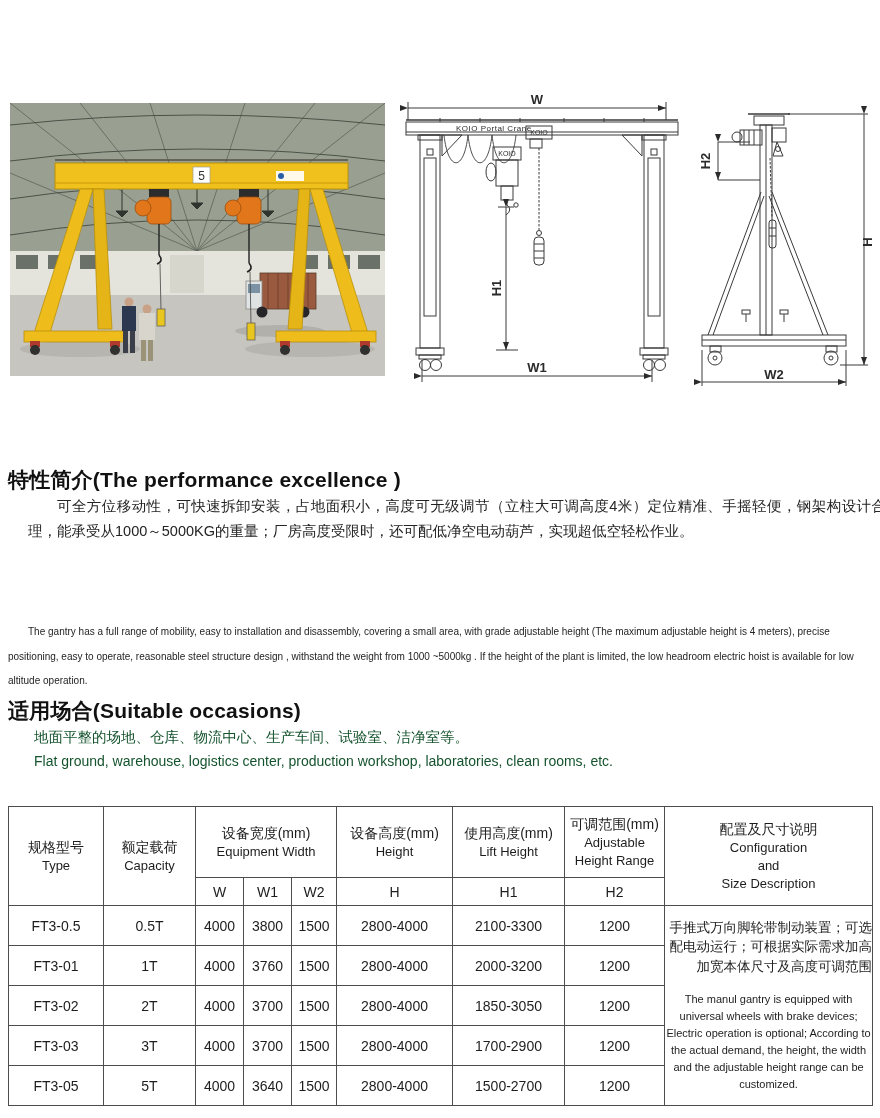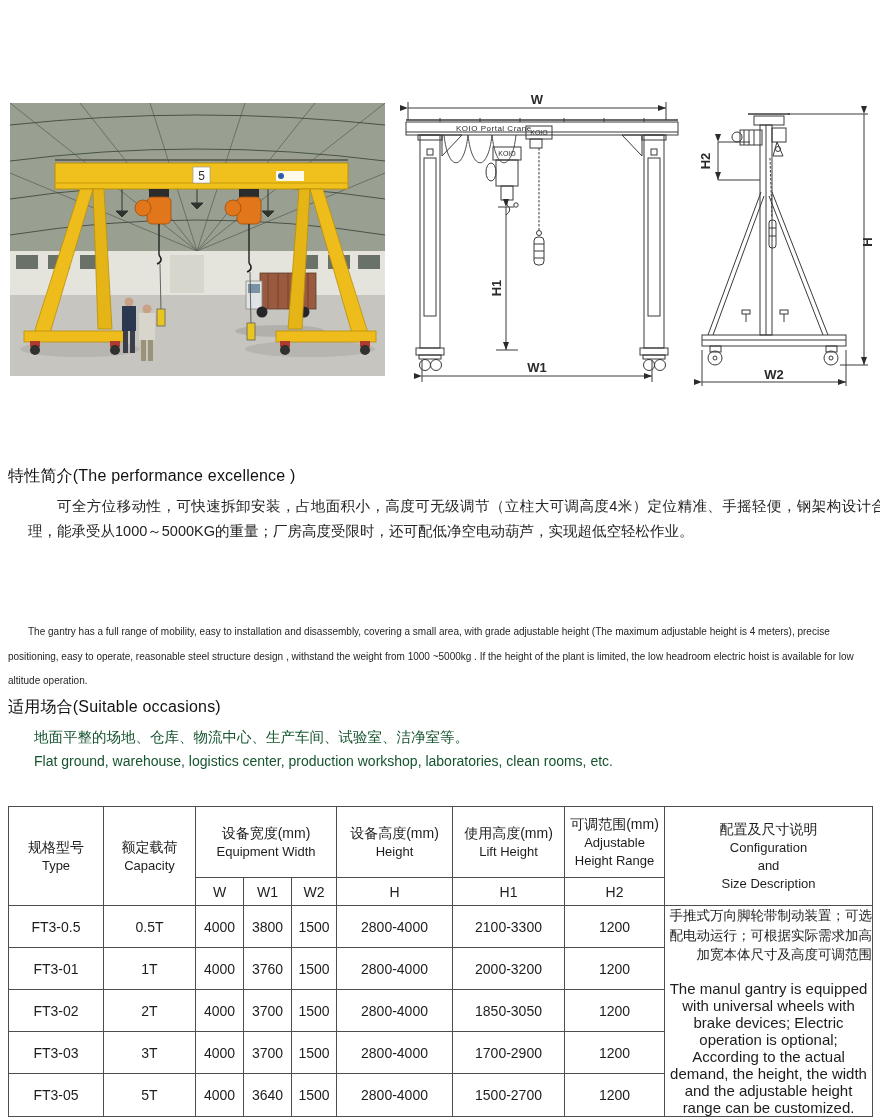--- a/index.html
+++ b/index.html
@@ -10,21 +10,21 @@
     color:#1f1f1f; overflow:hidden;
   }
   .abs { position:absolute; }
 
   
   .photo-box { left:10px; top:103px; width:375px; height:273px; }
   .front-view { left:398px; top:92px; width:288px; height:298px; }
   .side-view  { left:688px; top:92px; width:186px; height:302px; }
 
   
-  .sec-title { left:8px; font-size:16px; font-weight:normal; color:#111; letter-spacing:.2px; }
+  .sec-title { left:8px; font-size:21px; font-weight:bold; color:#111; letter-spacing:.2px; }
   .perf-title { top:466px; }
   .perf-cn { left:8px; top:494px; width:858px; font-size:14.5px; line-height:25px;
              text-indent:2em; text-align:justify; color:#242424;margin-left:20px; }
   .perf-en { left:8px; top:580px; width:858px; font-size:10px; line-height:24.5px;
              text-indent:2em; color:#242424;margin-top:40px; }
   .occ-title { top:697px; }
   .occ-cn { left:34px; top:728px; font-size:14.5px; color:#14532d; }
   .occ-en { left:34px; top:753px; font-size:14px; color:#14532d; }
 
   
@@ -32,21 +32,21 @@
   table.spec { width:864px; border-collapse:collapse; table-layout:fixed; }
   table.spec td { border:1px solid #4d4d4d; text-align:center; vertical-align:middle;
                   font-size:14px; color:#1d1d1d; padding:0; }
   tr.hrow1 td { height:71px; }
   tr.hrow2 td { height:28px; }
   tr.drow td { height:40px; }
   .hl { display:block; font-size:14px; line-height:19px; }
   .hl-en { display:block; font-size:13px; line-height:18px; }
   td.cfg-cell { text-align:left; vertical-align:top; padding:6px 8px 4px 9px; }
   .cfg-cn { font-size:13.5px; line-height:19.5px; color:#1d1d1d;text-align:right; }
-  .cfg-en { font-size:15px; line-height:17px; color:#1d1d1d; margin-top:15px; }
+  .cfg-en { font-size:11px; line-height:17px; color:#1d1d1d; margin-top:15px; }
 
   svg text { font-family:"Liberation Sans","DejaVu Sans",sans-serif; }
   .dim-label { font-size:13px; fill:#2b2b2b; }
 </style>
 </head>
 <body>
 
 <div class="abs photo-box">
   <svg width="375" height="273" viewBox="0 0 375 273">
 

